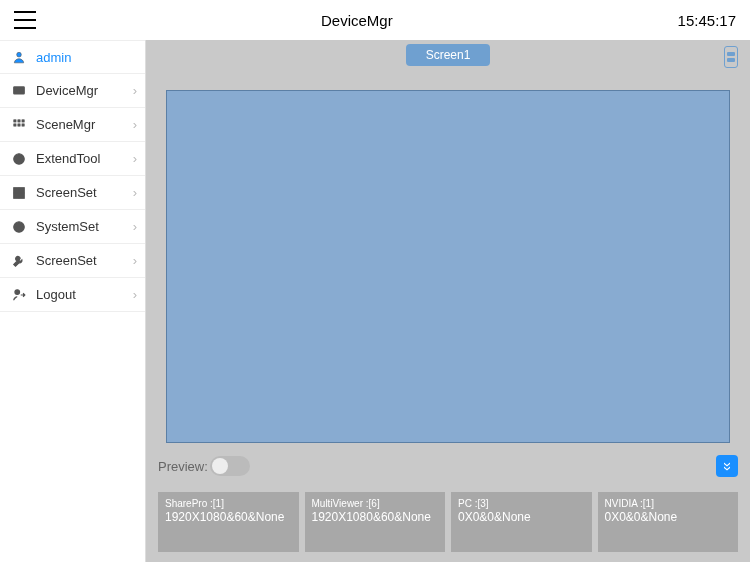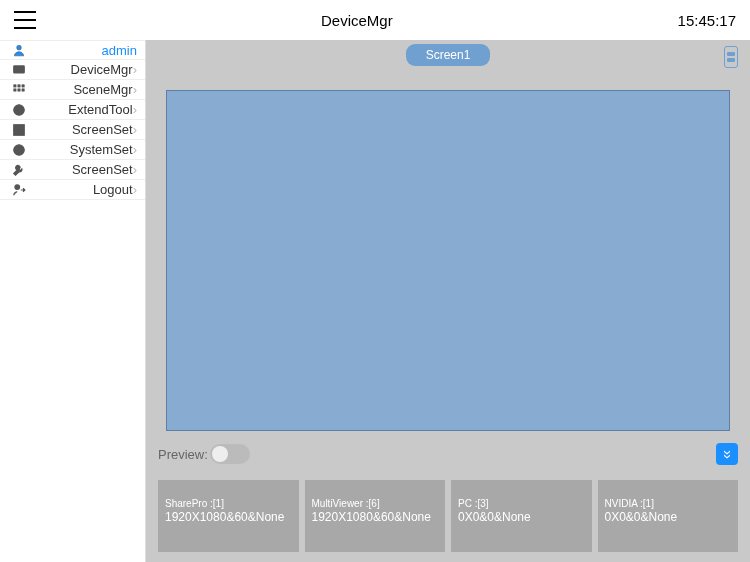--- a/index.html
+++ b/index.html
@@ -7,48 +7,48 @@
 
 .topbar { height: 40px; background: #fff; display: flex; align-items: center; padding: 0 14px; }
 .topbar-title { flex: 1; text-align: center; font-size: 15px; color: #000; }
 .topbar-time { font-size: 15px; color: #000; }
 .hamburger { width: 22px; height: 18px; display: flex; flex-direction: column; justify-content: space-between; cursor: pointer; }
 .hamburger span { display: block; height: 2px; background: #000; }
 
 .body { display: flex; height: 522px; }
 
 .sidebar { width: 146px; background: #fff; border-right: 1px solid #ddd; }
-.sidebar-item { display: flex; align-items: center; height: 20px; padding: 0 8px 0 10px; border-bottom: 1px solid #eee; cursor: pointer; font-size: 13px; color: #333; text-align: right; }
+.sidebar-item { display: flex; align-items: center; height: 34px; padding: 0 8px 0 10px; border-bottom: 1px solid #eee; cursor: pointer; font-size: 13px; color: #333; }
 .sidebar-item.user { color: #1a8fff; border-top: 1px solid #eee; }
 .sidebar-item .icon { width: 18px; display: flex; justify-content: center; margin-right: 8px; }
 .sidebar-item .label { flex: 1; }
 .sidebar-item .chev { color: #bbb; }
 .sidebar-item.user .icon svg { fill: #1a8fff; }
 .sidebar-item .icon svg { fill: #555; stroke: #555; }
 
 .main { flex: 1; background: #c9c9c9; display: flex; flex-direction: column; }
 
 .tabbar { height: 30px; display: flex; align-items: center; justify-content: center; position: relative; }
-.tab { background: #6fa0d0; color: #fff; font-size: 12px; padding: 4px 20px; border-radius: 9px; cursor: pointer; }
+.tab { background: #6fa0d0; color: #fff; font-size: 12px; padding: 4px 20px; border-radius: 4px; cursor: pointer; }
 .remote-icon { position: absolute; right: 12px; top: 6px; width: 14px; height: 22px; border: 1px solid #6fa0d0; border-radius: 3px; display: flex; flex-direction: column; align-items: center; justify-content: center; gap: 2px; cursor: pointer; }
 .remote-icon::before, .remote-icon::after { content: ""; width: 8px; height: 4px; background: #6fa0d0; border-radius: 1px; }
 
 .canvas-wrap { flex: 1; padding: 20px 20px 8px 20px; }
 .canvas { width: 100%; height: 100%; background: #88abd1; border: 1px solid #5b7fa5; }
 
 .bottom { padding: 4px 12px 10px 12px; }
 .preview-row { display: flex; align-items: center; margin-bottom: 15px; }
 .preview-label { font-size: 13px; color: #666; }
 .toggle { width: 40px; height: 20px; background: #bbb; border-radius: 10px; position: relative; cursor: pointer; margin-left: 2px; }
 .toggle::after { content: ""; position: absolute; left: 2px; top: 2px; width: 16px; height: 16px; background: #eee; border-radius: 50%; }
 .expand-btn { margin-left: auto; width: 22px; height: 22px; background: #1a8fff; border-radius: 4px; display: flex; align-items: center; justify-content: center; cursor: pointer; }
 .expand-btn svg { fill: #fff; }
 
 .sources { display: flex; gap: 6px; }
-.source-card { flex: 1; height: 72px; background: #a8a8a8; padding: 17px 7px; cursor: pointer; }
+.source-card { flex: 1; height: 60px; background: #a8a8a8; padding: 5px 7px; cursor: pointer; }
 .source-title { font-size: 10px; color: #fff; line-height: 1.3; }
 .source-res { font-size: 12px; color: #fff; line-height: 1.3; }
 </style>
 </head>
 <body>
 
 <div class="topbar">
   <div class="hamburger">
     <span></span>
       <span></span>

